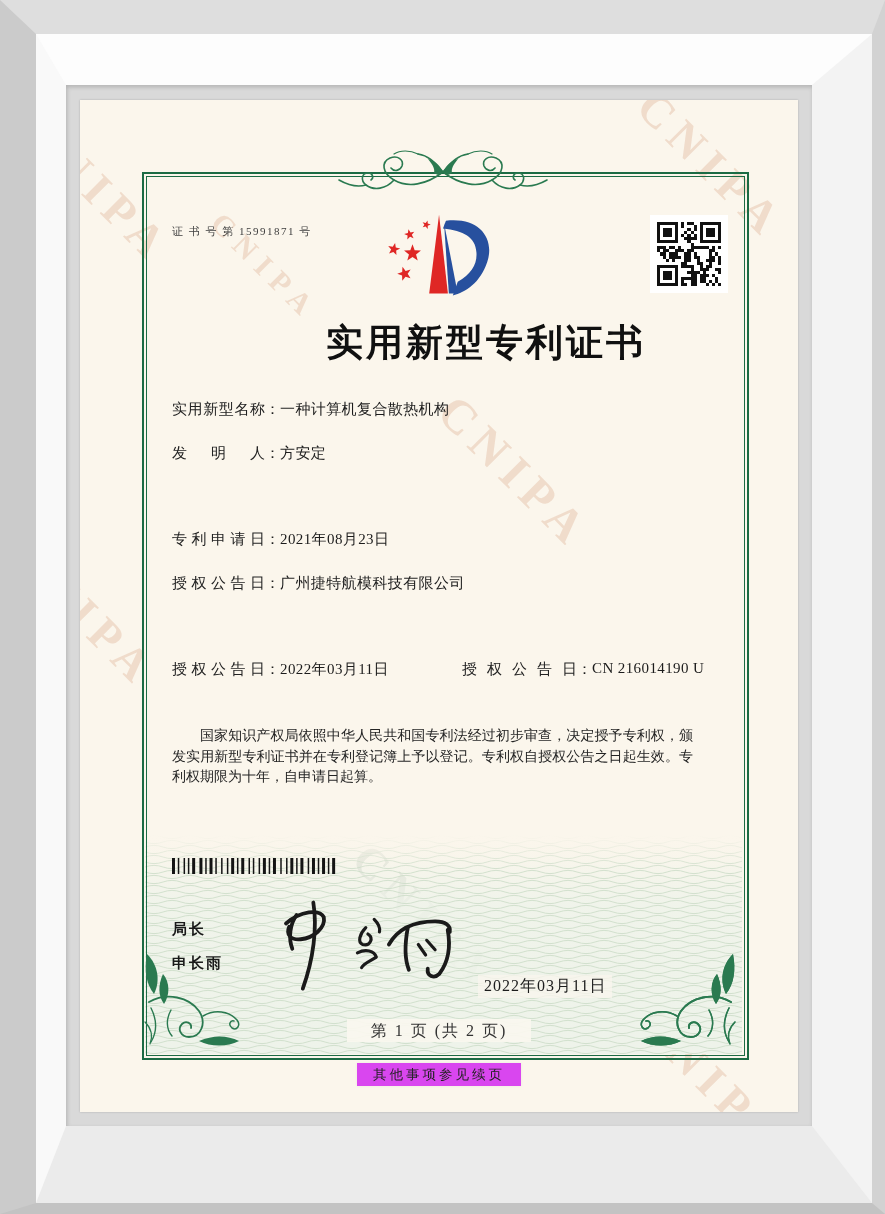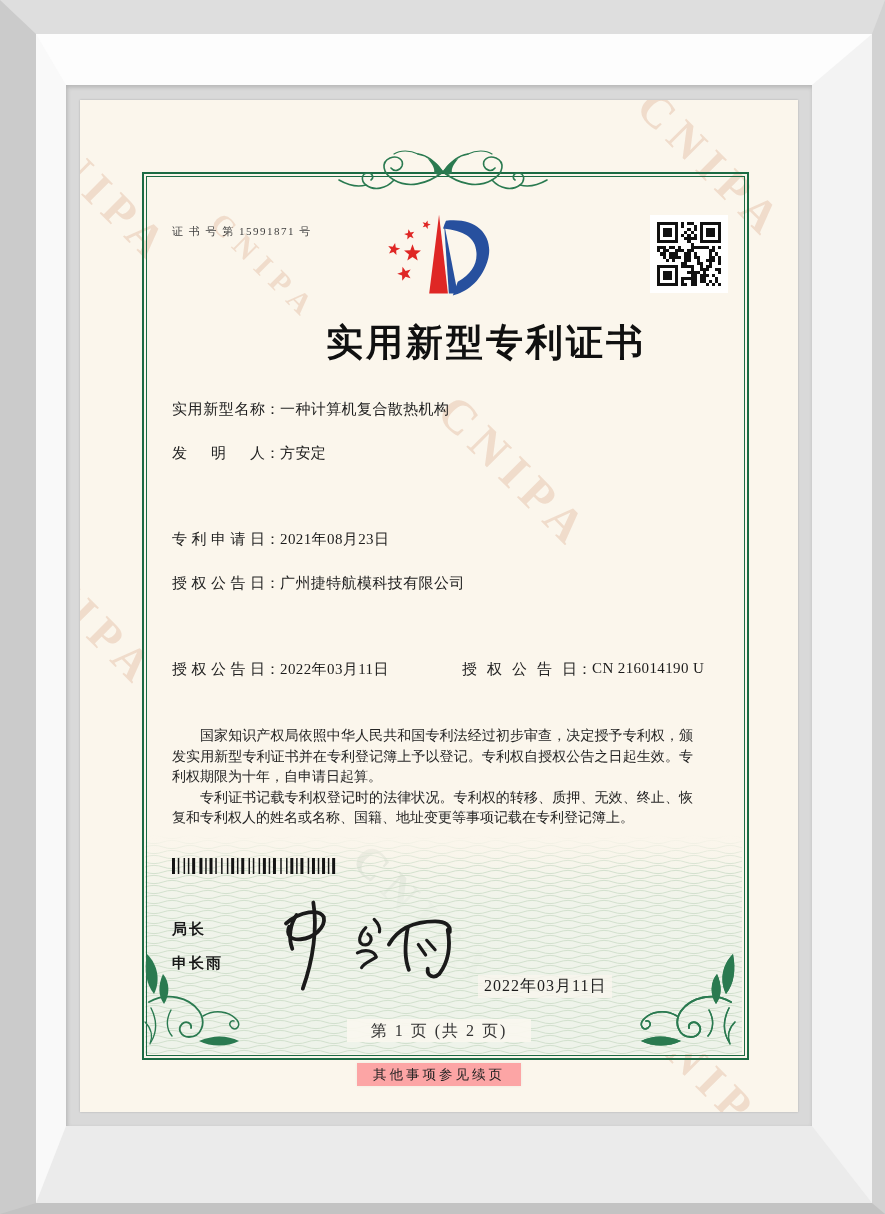--- a/index.html
+++ b/index.html
@@ -56,21 +56,21 @@
   .paras p{margin:0;text-indent:2em;}
   .barcode{position:absolute;left:92px;top:758px;}
   .signer{position:absolute;left:92px;font-size:15px;font-weight:600;color:#1a1a1a;
     font-family:"Liberation Sans","DejaVu Sans",sans-serif;letter-spacing:2px;}
   .signature{position:absolute;left:185px;top:792px;}
   .issuedate{position:absolute;left:398px;top:875px;font-size:16px;letter-spacing:1px;
     background:rgba(249,246,238,.75);padding:1px 6px;}
   .pageinfo{position:absolute;left:0;top:921px;width:100%;text-align:center;font-size:16px;color:#333;}
   .pageinfo span{background:rgba(250,247,239,.92);padding:3px 24px;letter-spacing:2px;}
   .footnote{position:absolute;left:0;top:966px;width:100%;text-align:center;font-size:13.5px;color:#222;}
-  .footnote span{background:#fca5a5;padding:4px 16px;letter-spacing:3px;box-shadow:0 0 3px rgba(0,0,0,.06);margin-top:28px;}
+  .footnote span{background:#d946ef;padding:4px 16px;letter-spacing:3px;box-shadow:0 0 3px rgba(0,0,0,.06);margin-top:28px;}
 </style>
 </head>
 <body>
 
 <div class="stage">
   <div class="frame-bevel"></div>
   <div class="frame-white"></div>
   <div class="frame-step"></div>
 
   <div class="paper">
@@ -351,21 +351,20 @@
       </div>
       <div class="frow" style="top:560px">
         <span class="flabel">授权公告日</span><span>：</span><span class="fval">2022年03月11日</span>
         <span class="grant2">
           <span class="flabel">授权公告日</span><span>：</span><span class="fval">CN 216014190 U</span>
         </span>
       </div>
 
       <div class="paras">
         <p>国家知识产权局依照中华人民共和国专利法经过初步审查，决定授予专利权，颁发实用新型专利证书并在专利登记簿上予以登记。专利权自授权公告之日起生效。专利权期限为十年，自申请日起算。</p>
-        <p>专利证书记载专利权登记时的法律状况。专利权的转移、质押、无效、终止、恢复和专利权人的姓名或名称、国籍、地址变更等事项记载在专利登记簿上。</p>
       </div>
 
       <svg id="barcode" class="barcode" width="167" height="16" preserveAspectRatio="none" fill="#141414" viewBox="0 0 140 16">
           <rect x="0.00" y="0" width="2.5" height="16"></rect>
           <rect x="4.85" y="0" width="1.25" height="16"></rect>
           <rect x="9.70" y="0" width="1.25" height="16"></rect>
           <rect x="13.30" y="0" width="1.25" height="16"></rect>
           <rect x="16.90" y="0" width="2.5" height="16"></rect>
           <rect x="23.00" y="0" width="2.5" height="16"></rect>
           <rect x="27.85" y="0" width="1.25" height="16"></rect>

